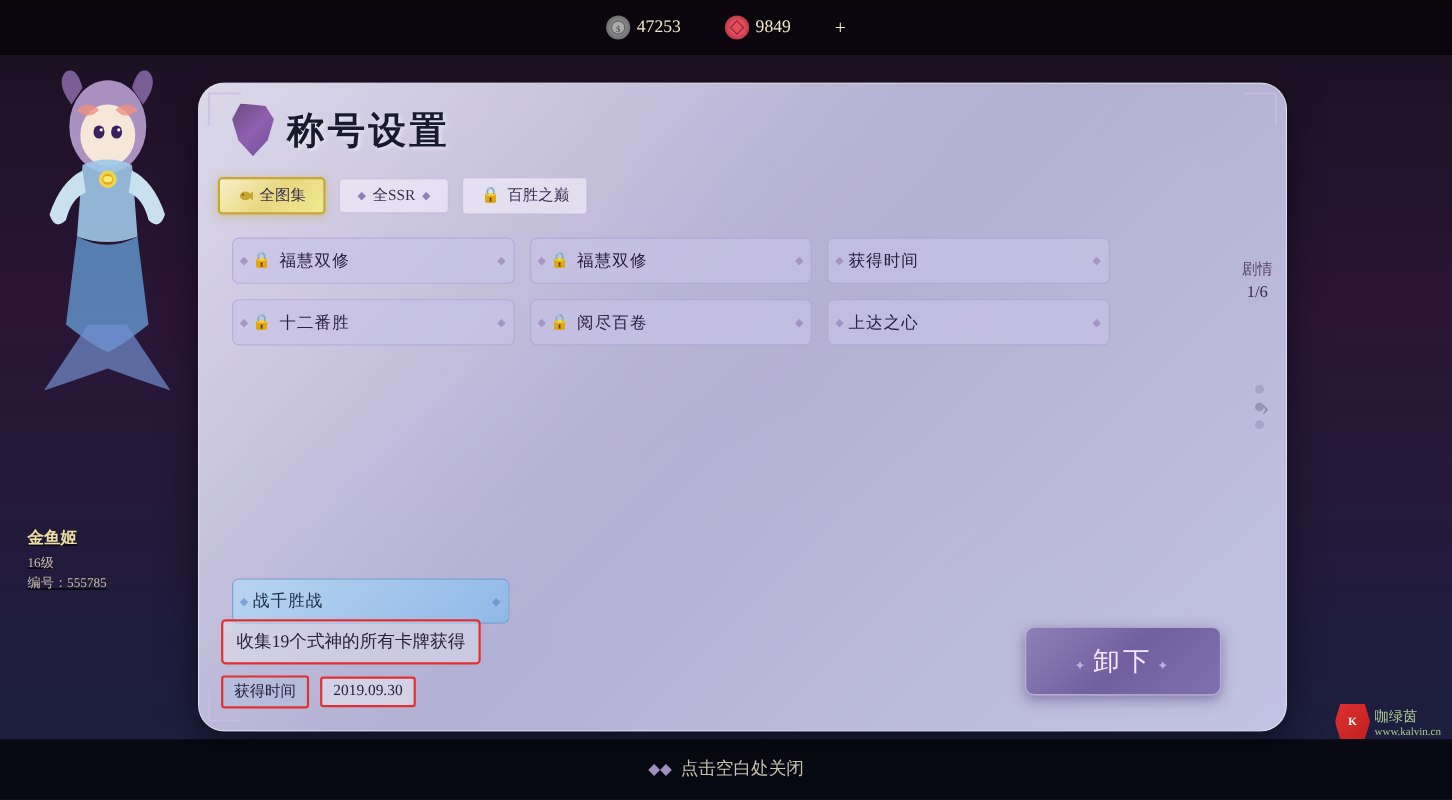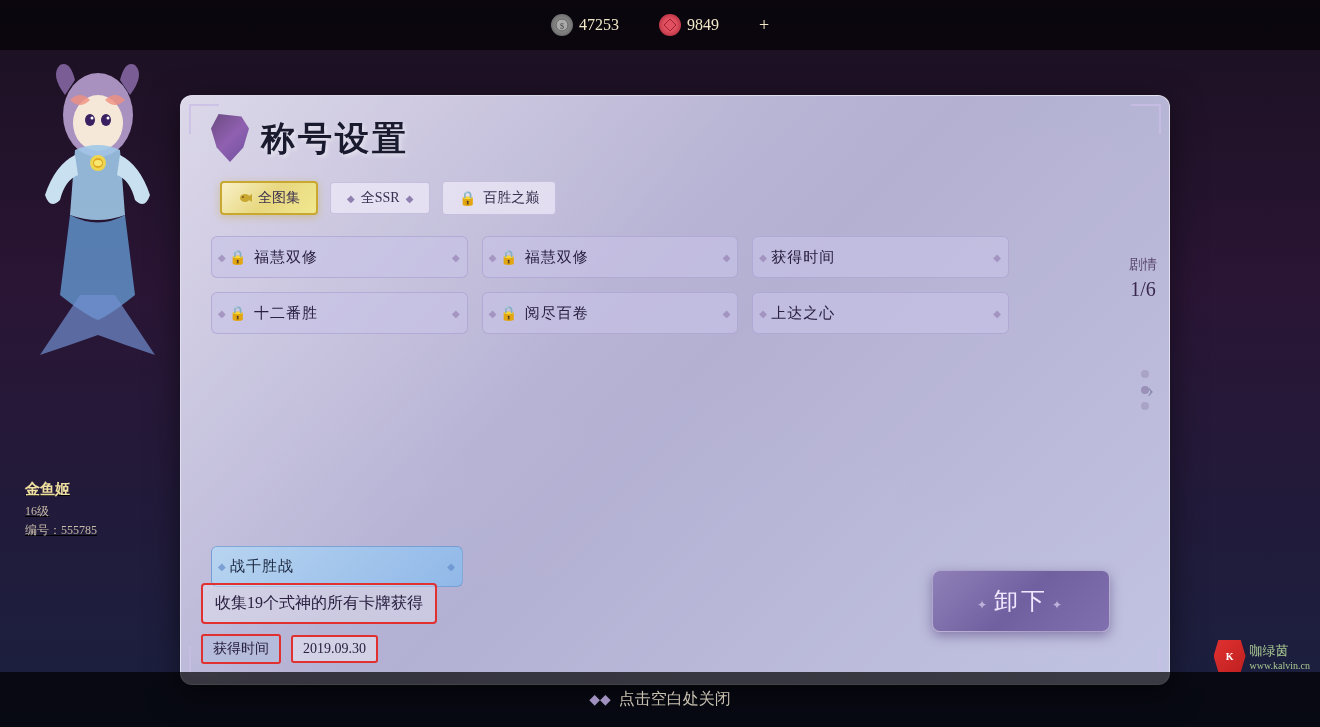--- a/index.html
+++ b/index.html
@@ -85,25 +85,24 @@
     }
 
     
     .dialog-panel {
       position: absolute;
       left: 180px;
       top: 75px;
       width: 990px;
       height: 590px;
       background: linear-gradient(135deg, rgba(220, 215, 240, 0.92) 0%, rgba(200, 200, 230, 0.88) 50%, rgba(215, 220, 245, 0.90) 100%);
-      border-radius: 12px;
+      border-radius: 24px;
       border: 1px solid rgba(255,255,255,0.5);
       box-shadow: 0 8px 32px rgba(0,0,0,0.5);
       overflow: hidden;
-      margin-top: 20px;
     }
 
     
     .dialog-panel::before {
       content: '';
       position: absolute;
       inset: 0;
       background: 
         linear-gradient(130deg, rgba(255,255,255,0.3) 0%, transparent 40%),
         linear-gradient(320deg, rgba(180,170,220,0.2) 60%, transparent 100%);
@@ -139,21 +138,21 @@
       font-weight: bold;
       color: #1a1a2e;
       text-shadow: 2px 2px 4px rgba(255,255,255,0.5);
       letter-spacing: 3px;
     }
 
     
     .filter-row {
       position: absolute;
       top: 85px;
-      left: 39px;
+      left: 17px;
       display: flex;
       gap: 12px;
       align-items: center;
     }
 
     .filter-tab {
       display: flex;
       align-items: center;
       gap: 6px;
       padding: 6px 16px;
@@ -575,21 +574,21 @@
   <div class="scroll-dots">
     <div class="scroll-dot"></div>
     <div class="scroll-dot active"></div>
     <div class="scroll-dot"></div>
   </div>
 
   <div class="nav-arrow-right">›</div>
 
   <div style="position:absolute; right:12px; top:160px; text-align:center;">
     <div style="color:#5a4870; font-size:14px;">剧情</div>
-    <div style="color:#3a2850; font-size:20px; margin-top:4px;text-align:center;">1/6</div>
+    <div style="color:#3a2850; font-size:15px; margin-top:4px;text-align:center;">1/6</div>
   </div>
 
   <div style="position:absolute; bottom:20px; left:20px; right:180px;">
     <div class="info-description">收集19个式神的所有卡牌获得</div>
     <div class="info-time-row">
       <span class="info-time-label">获得时间</span>
       <span class="info-time-value">2019.09.30</span>
     </div>
   </div>
 

